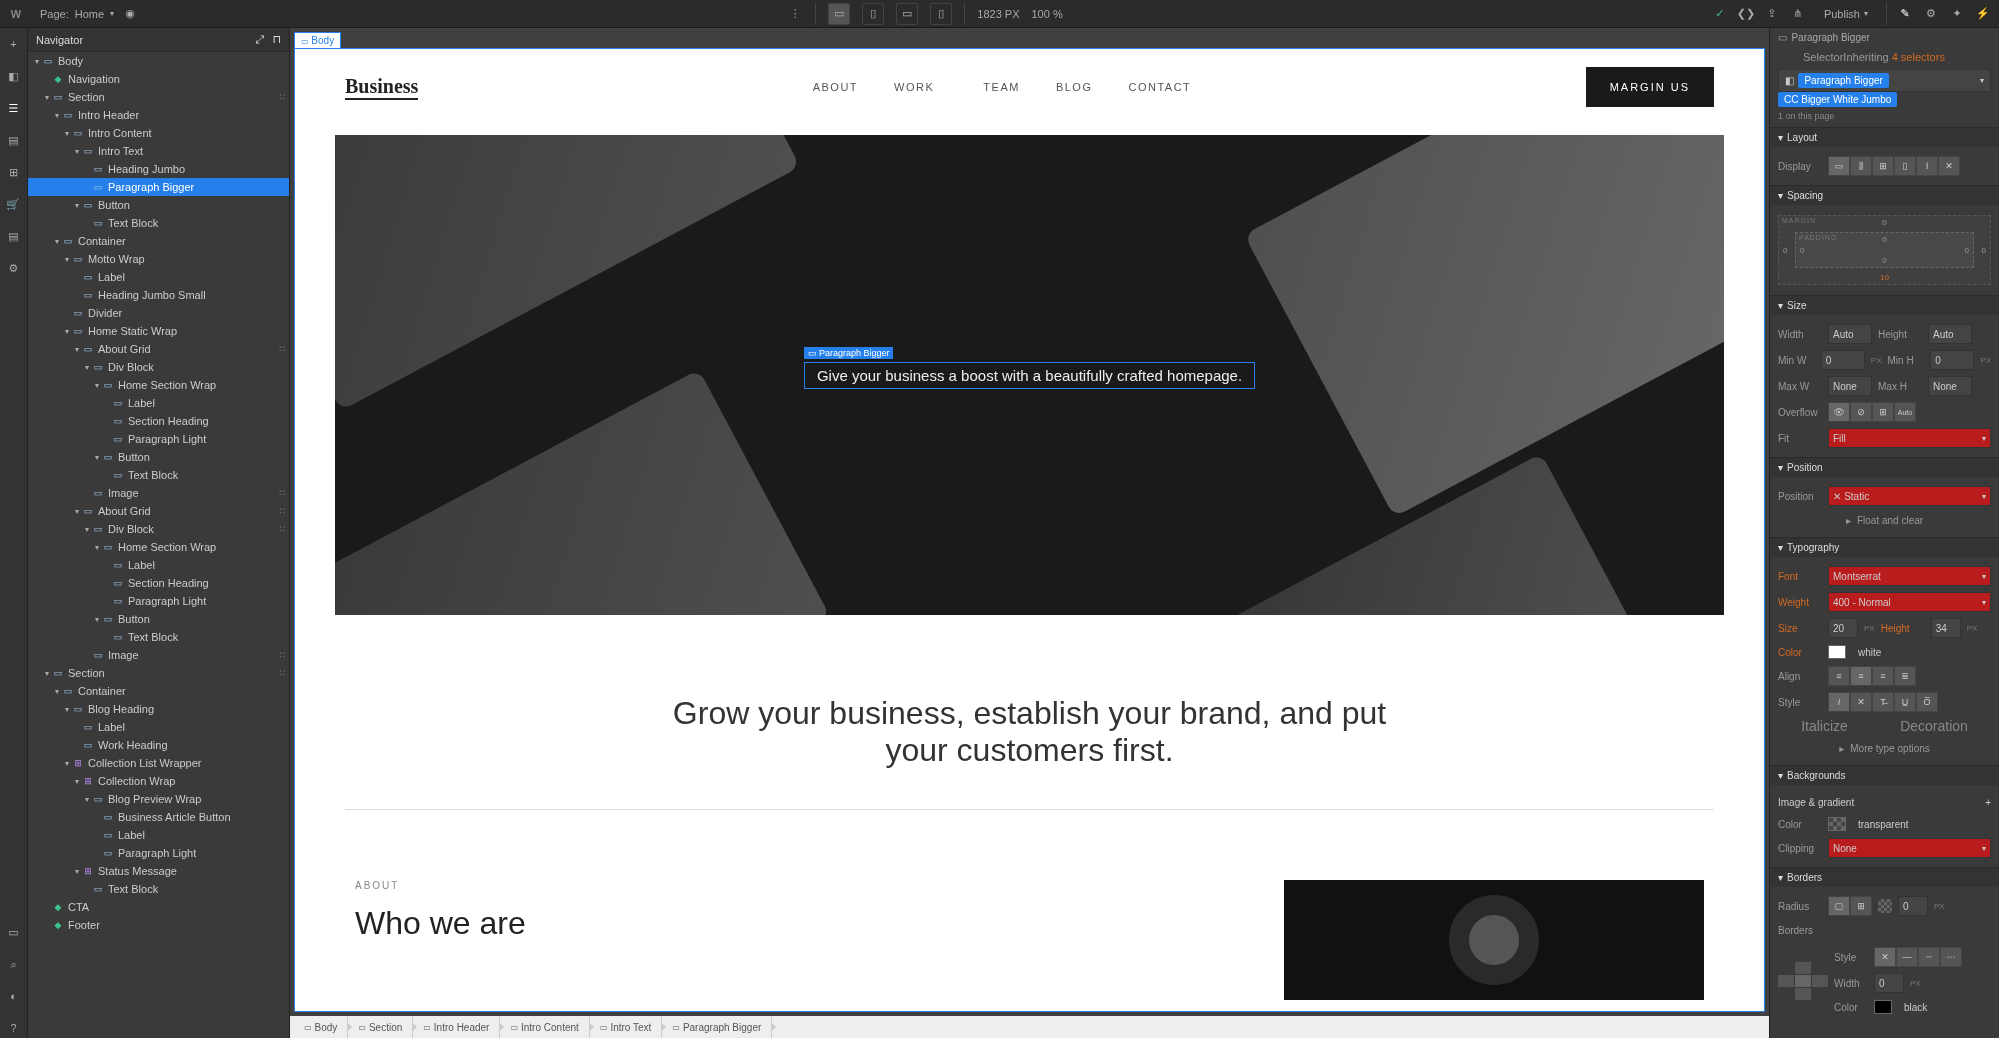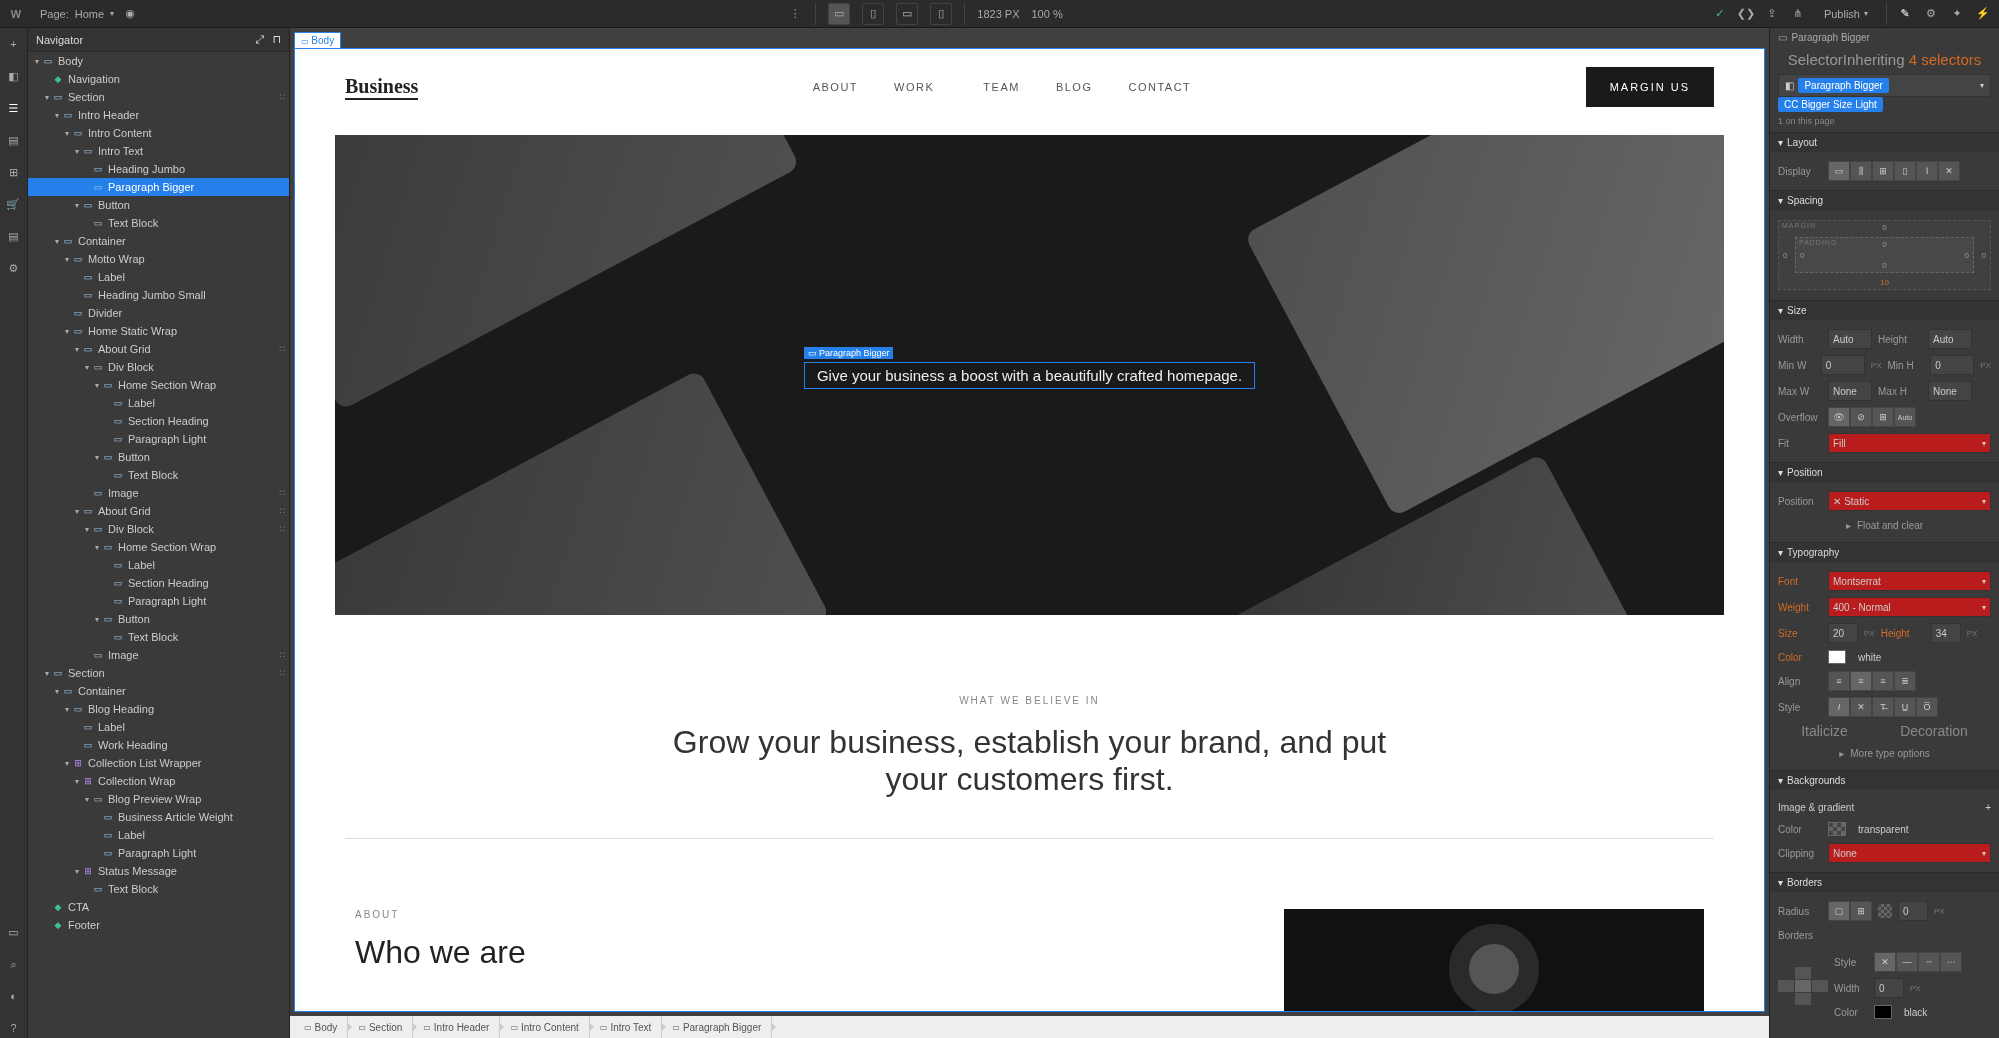--- a/index.html
+++ b/index.html
@@ -73,21 +73,21 @@
 .who-img .circ { width: 90px; height: 90px; border-radius: 50%; background: #555; border: 20px solid #2a2a2a; }
 
 
 .breadcrumbs { display: flex; align-items: center; height: 22px; background: #eee; font-size: 10px; color: #555; padding-left: 4px; }
 .crumb { display: flex; align-items: center; padding: 0 10px; height: 100%; border-right: 1px solid #ccc; position: relative; cursor: pointer; gap: 3px; }
 .crumb::after { content: ''; position: absolute; right: -5px; top: 50%; transform: translateY(-50%); width: 0; height: 0; border-top: 5px solid transparent; border-bottom: 5px solid transparent; border-left: 5px solid #ccc; }
 
 
 .style-panel { width: 230px; background: #3a3a3a; overflow-y: auto; font-size: 10px; color: #ccc; border-left: 1px solid #222; }
 .crumb-main { padding: 4px 8px; font-size: 10px; color: #aaa; display: flex; align-items: center; gap: 4px; }
-.sel-row { padding: 4px 8px; display: flex; align-items: center; justify-content: center; font-size: 15px; color: #999; }
+.sel-row { padding: 4px 8px; display: flex; align-items: center; justify-content: flex-start; font-size: 11px; color: #999; margin-left: 25px; }
 .sel-tag { display: flex; align-items: center; gap: 4px; padding: 3px 6px; margin: 2px 8px; }
 .tag-chip { background: #2680eb; color: #fff; padding: 2px 6px; border-radius: 2px; font-size: 10px; }
 .section { border-top: 1px solid #2a2a2a; }
 .section-head { display: flex; align-items: center; padding: 4px 8px; background: #333; cursor: pointer; gap: 4px; color: #ddd; }
 .section-body { padding: 6px 8px; }
 .prop-row { display: flex; align-items: center; padding: 3px 0; gap: 6px; min-height: 22px; }
 .prop-label { width: 44px; color: #999; font-size: 10px; }
 .prop-label.orange { color: #d36a24; }
 .btn-group { display: flex; gap: 0; }
 .btn-group .b { width: 22px; height: 20px; background: #555; border: 1px solid #444; display: flex; align-items: center; justify-content: center; font-size: 9px; cursor: pointer; color: #ccc; }
@@ -385,21 +385,21 @@
             <span>Collection Wrap</span>
           </div>
           <div class="tree-row" style="padding-left: 54px;">
             <span class="caret">▾</span>
             <span class="ti el-icon">▭</span>
             <span>Blog Preview Wrap</span>
           </div>
           <div class="tree-row" style="padding-left: 64px;">
             <span class="caret"></span>
             <span class="ti el-icon">▭</span>
-            <span>Business Article Weight</span>
+            <span>Business Article Button</span>
           </div>
           <div class="tree-row" style="padding-left: 64px;">
             <span class="caret"></span>
             <span class="ti el-icon">▭</span>
             <span>Label</span>
           </div>
           <div class="tree-row" style="padding-left: 64px;">
             <span class="caret"></span>
             <span class="ti el-icon">▭</span>
             <span>Paragraph Light</span>
@@ -453,21 +453,20 @@
           <div class="hero-content">
             <div class="subtitle-wrap">
               <div class="subtitle-label">
                 ▭ <span>Paragraph Bigger</span>
               </div>
               <p>Give your business a boost with a beautifully crafted homepage.</p>
             </div>
           </div>
         </div>
         <div class="about-sec">
-          <div class="label">WHAT WE BELIEVE IN</div>
           <h2>Grow your business, establish your brand, and put your customers first.</h2>
           <hr>
         </div>
         <div class="who">
           <div class="who-left">
             <div class="label">ABOUT</div>
             <h3>Who we are</h3>
           </div>
           <div class="who-img">
               <div class="circ"></div>
@@ -488,21 +487,21 @@
       <div class="crumb-main">▭ <span>Paragraph Bigger</span></div>
       <div class="sel-row">
         <span>Selector</span>
         <span><span>Inheriting</span> <span style="color:#d36a24;">4 selectors</span></span>
       </div>
       <div class="sel-tag" style="background:#444;border:1px solid #333;">
         <span>◧</span>
         <span class="tag-chip">Paragraph Bigger</span>
         <span style="margin-left:auto;font-size:8px;">▾</span>
       </div>
-      <div style="padding:0 8px 4px;"><span class="tag-chip" style="background:#2680eb;">CC Bigger Size Light</span></div>
+      <div style="padding:0 8px 4px;"><span class="tag-chip" style="background:#2680eb;">CC Bigger White Jumbo</span></div>
       <div style="padding:2px 8px 6px;color:#888;font-size:9px;">1 on this page</div>
 
       <div class="section">
         <div class="section-head">▾ <span>Layout</span></div>
         <div class="section-body">
           <div class="prop-row">
             <div class="prop-label">Display</div>
             <div class="btn-group">
               <div class="b active">▭</div>
                 <div class="b">⫼</div>

